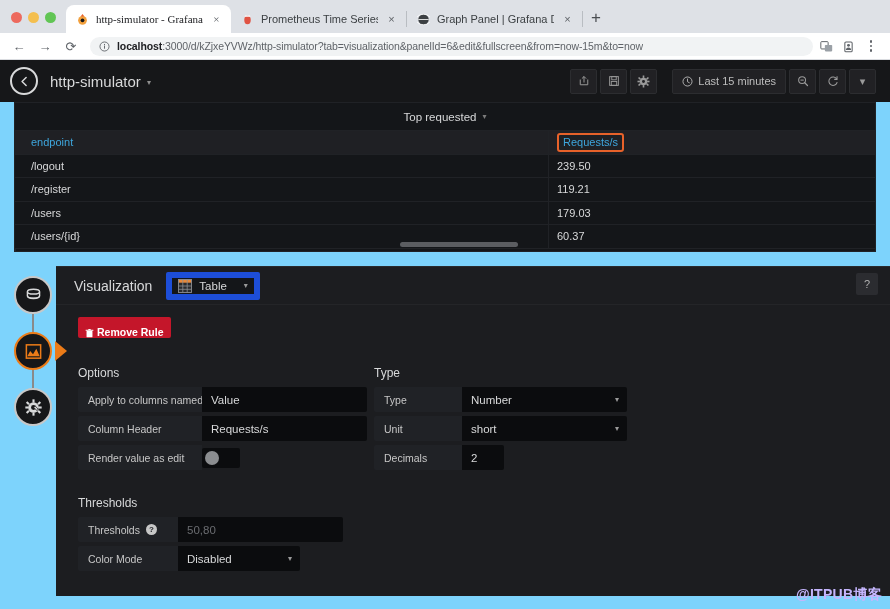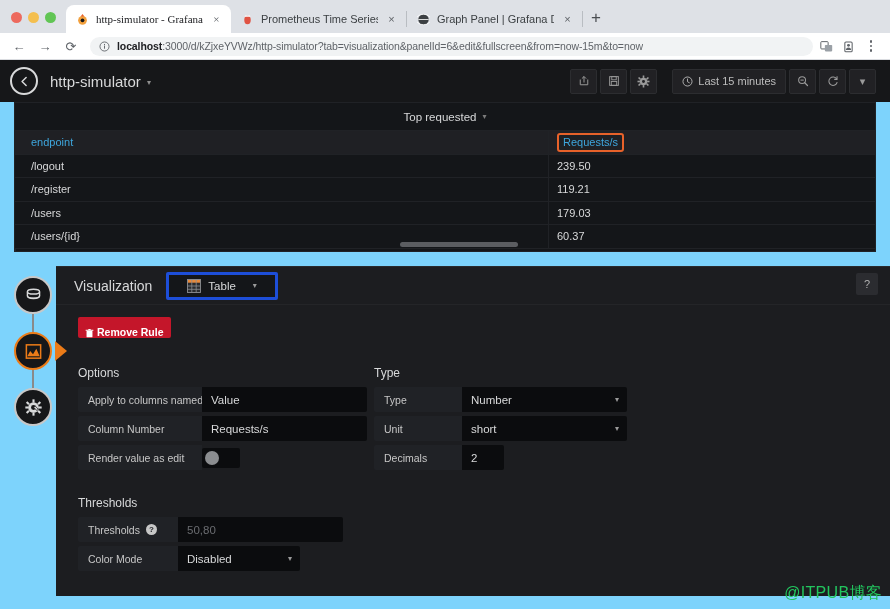--- a/index.html
+++ b/index.html
@@ -155,22 +155,22 @@
   .editor-panel {
     position: absolute; left: 56px; top: 0; right: 0; bottom: 0;
     background: #1c1d20; border-top: 1px solid #292a2d;
   }
   .viz-head {
     height: 38px; display: flex; align-items: center; padding: 0 12px 0 18px;
     border-bottom: 1px solid #242528; position: relative;
   }
   .viz-title { font-size: 14px; color: #d8d9da; margin-right: 14px; }
   .viz-select {
-    height: 28px; background: #141619; border: 3px solid #1d4ed8; border-radius: 2px;
-    display: flex; align-items: center; gap: 7px; padding: 0 18px; font-size: 11.5px; color: #d8d9da;
+    height: 28px; background: #141619; border: 6px solid #1d4ed8; border-radius: 2px;
+    display: flex; align-items: center; gap: 7px; padding: 0 6px; font-size: 11.5px; color: #d8d9da;
   }
   .table-icon { width: 14px; height: 14px; display: block; }
   .help-btn {
     position: absolute; right: 12px; top: 6px; width: 22px; height: 22px;
     background: #2b2c30; border-radius: 2px; display: flex; align-items: center;
     justify-content: center; color: #b0b0b0; font-size: 11px;
   }
 
   .viz-body { padding: 12px 0 0 22px; }
   .remove-rule {
@@ -224,22 +224,22 @@
     align-items: center; justify-content: center; margin-left: 3px; border-radius: 2px;
   }
   .swatch { width: 13px; height: 13px; border-radius: 50%; }
   .invert-btn {
     height: 25px; background: #202226; display: flex; align-items: center;
     padding: 0 9px; font-size: 10.5px; color: #d8d9da; margin-left: 3px;
     border-radius: 2px; font-weight: bold;
   }
 
   .watermark {
-    position: absolute; right: 8px; bottom: 5px; font-size: 16px;
-    color: #22c55e; font-weight: normal; letter-spacing: 0.3px;
+    position: absolute; right: 8px; bottom: 5px; font-size: 14px;
+    color: #c4b5fd; font-weight: bold; letter-spacing: 0.3px;
   }
 </style>
 </head>
 <body>
 
 <div class="screen">
 
   <div class="browser-tabbar">
     <div class="traffic">
       <span class="dot red"></span>
@@ -480,21 +480,21 @@
 
           <div class="cols">
 
             <div class="col-left">
               <div class="sect-title">Options</div>
               <div class="frow">
                 <div class="flabel w-a">Apply to columns named</div>
                 <div class="finput w3">Value</div>
               </div>
               <div class="frow">
-                <div class="flabel w-a">Column Number</div>
+                <div class="flabel w-a">Column Header</div>
                 <div class="finput w3">Requests/s</div>
               </div>
               <div class="frow">
                 <div class="flabel w-a">Render value as edit</div>
                 <div class="toggle">
                     <span class="knob"></span>
                   </div>
               </div>
             </div>
 

